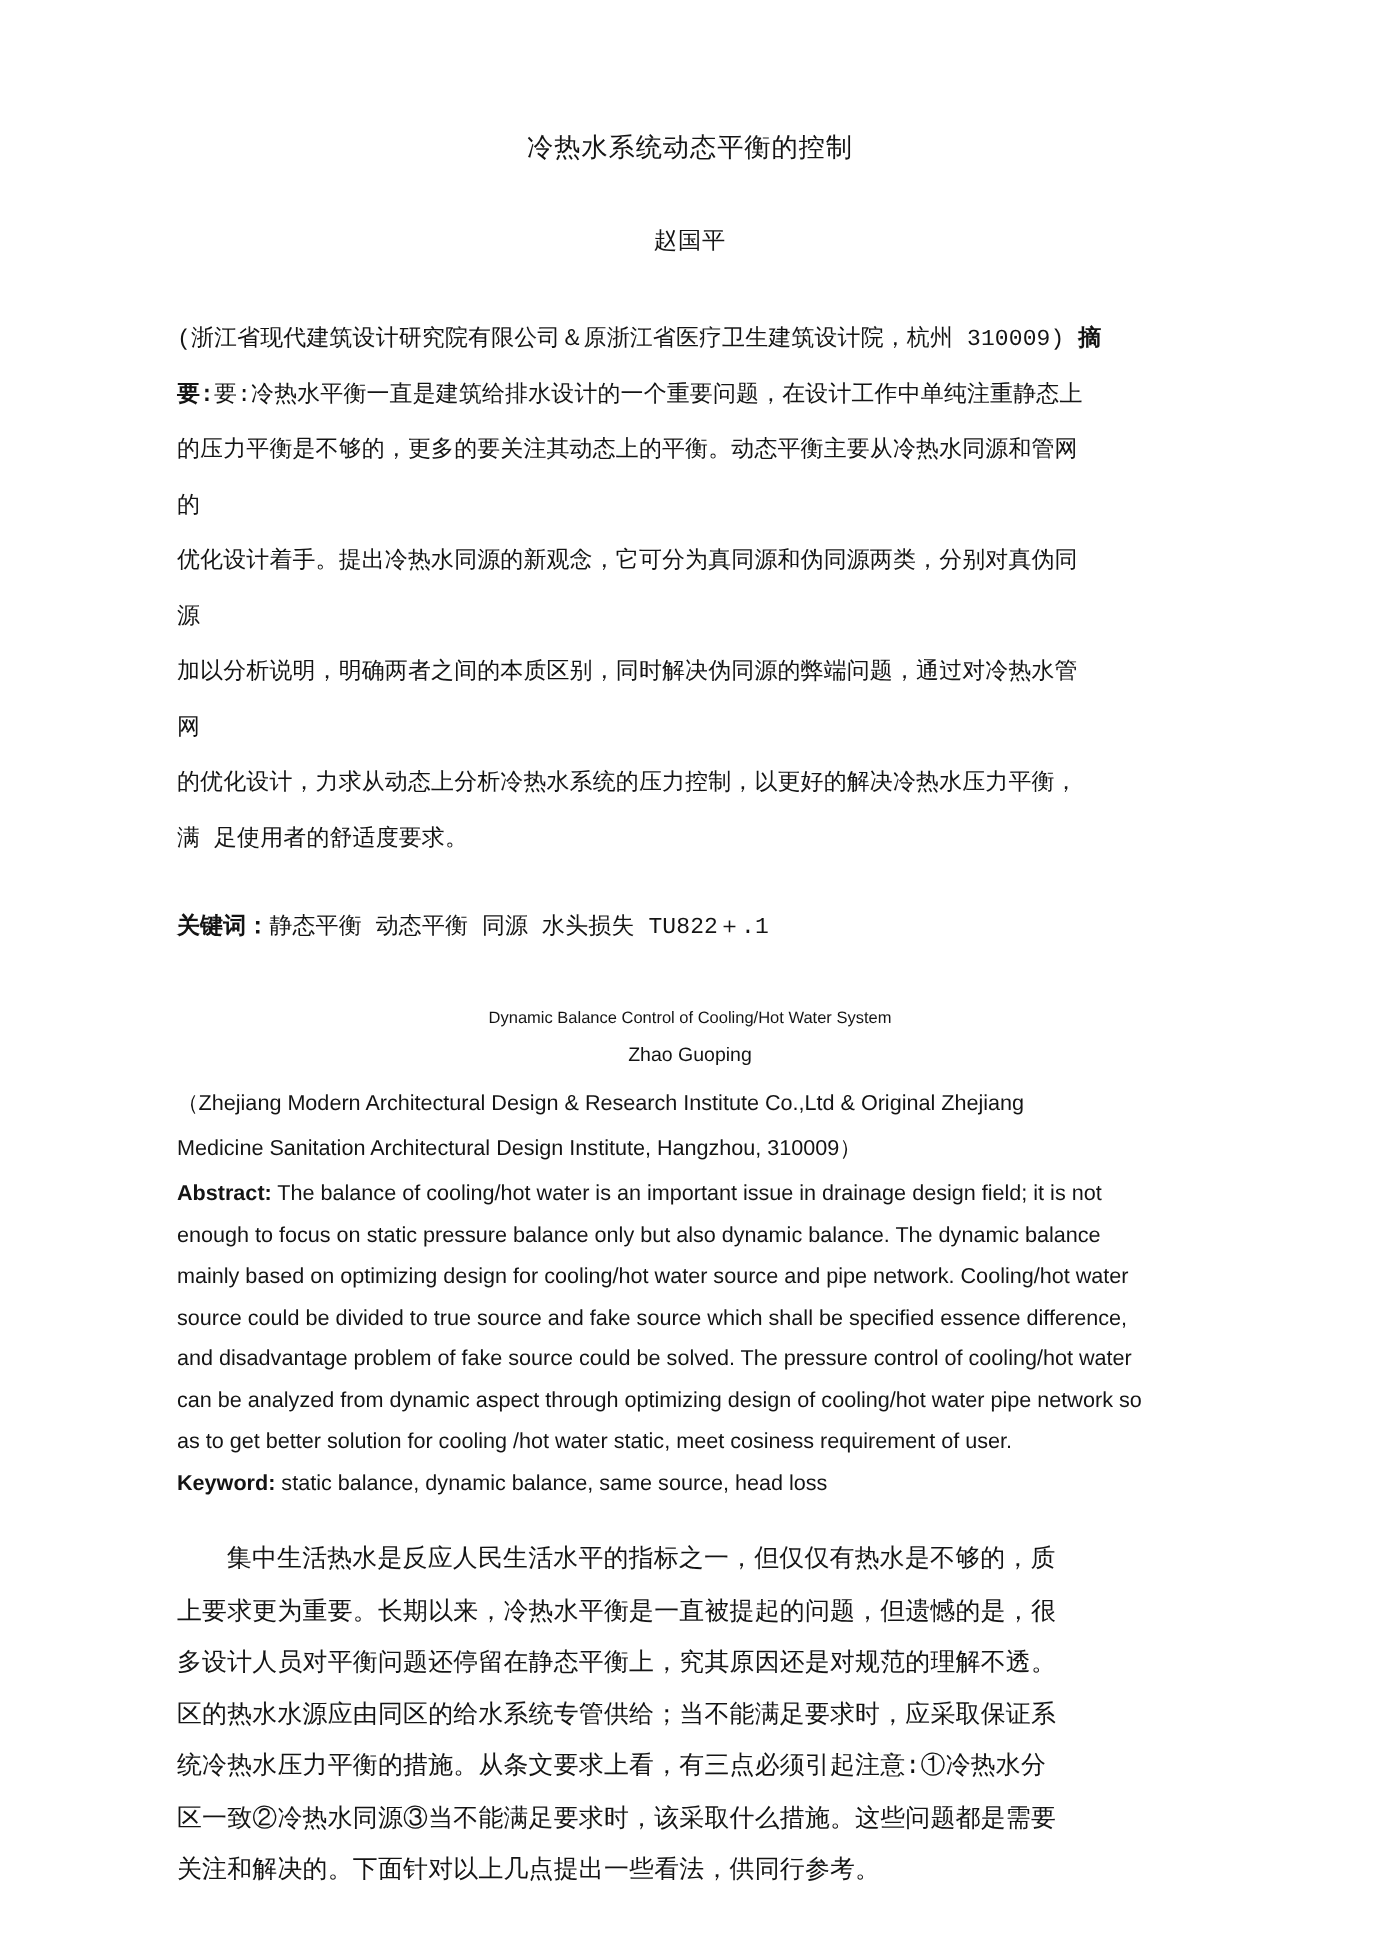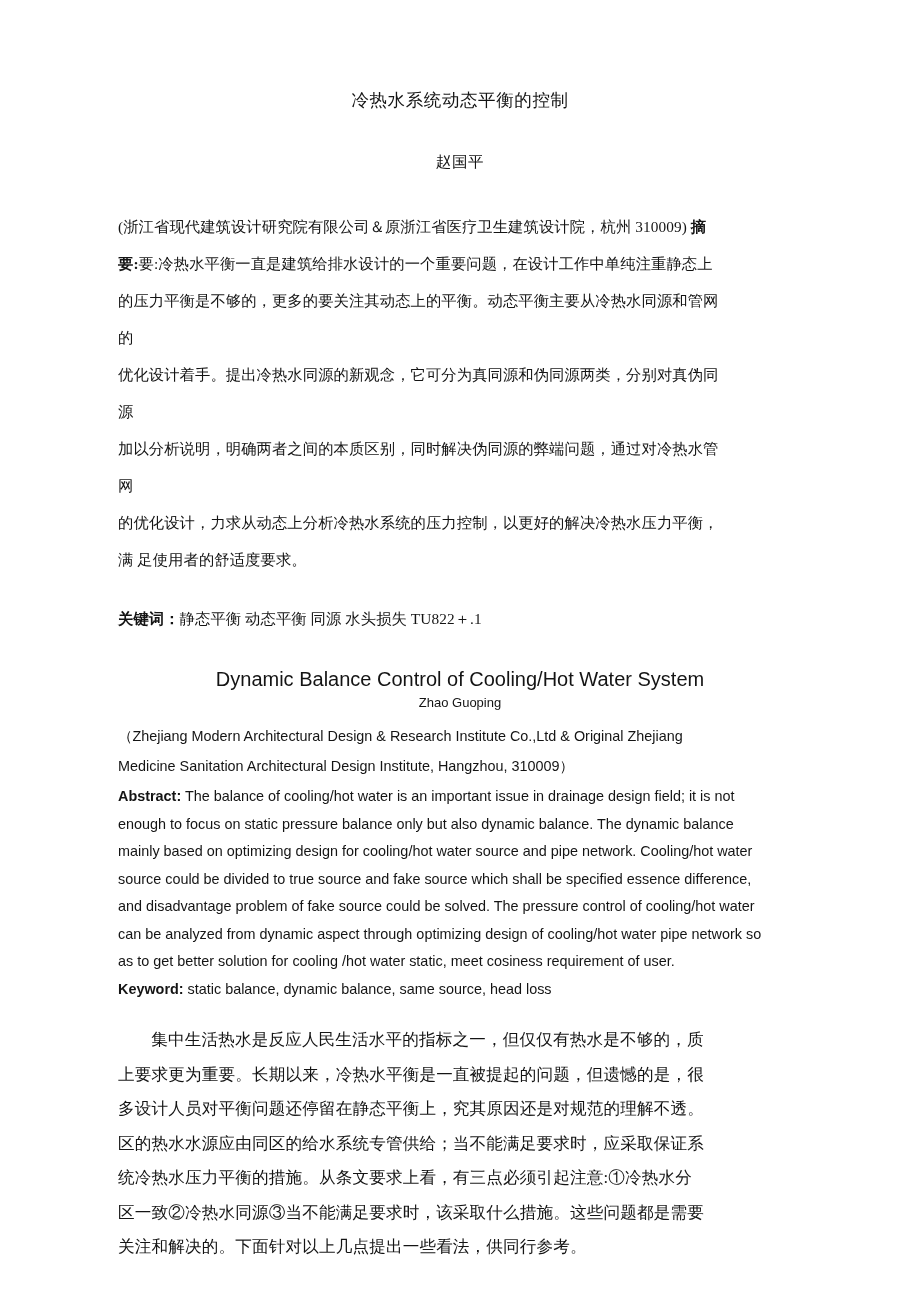--- a/index.html
+++ b/index.html
@@ -25,21 +25,21 @@
   }
   .content {
     position: absolute;
     left: 118px;
     top: 0;
     width: 684px;
   }
 
   
   .cn {
-    font-family: Liberation Serif, serif;
+    font-family: Liberation Mono, monospace;
     color: #141414;
   }
 
   .doc-title {
     text-align: center;
     font-size: 17.5px;
     letter-spacing: 0.6px;
     margin-top: 88px;
     line-height: 1.4;
   }
@@ -69,21 +69,21 @@
   }
   .cn-keywords b { font-weight: bold; }
 
   
   .en {
     font-family: "Liberation Sans", "DejaVu Sans", sans-serif;
     color: #141414;
   }
   .en-title {
     text-align: center;
-    font-size: 20px;
+    font-size: 11px;
     margin-top: 30px;
     line-height: 24px;
   }
   .en-author {
     text-align: center;
     font-size: 13px;
     line-height: 24px;
   }
   .en-affil {
     font-size: 14.4px;

